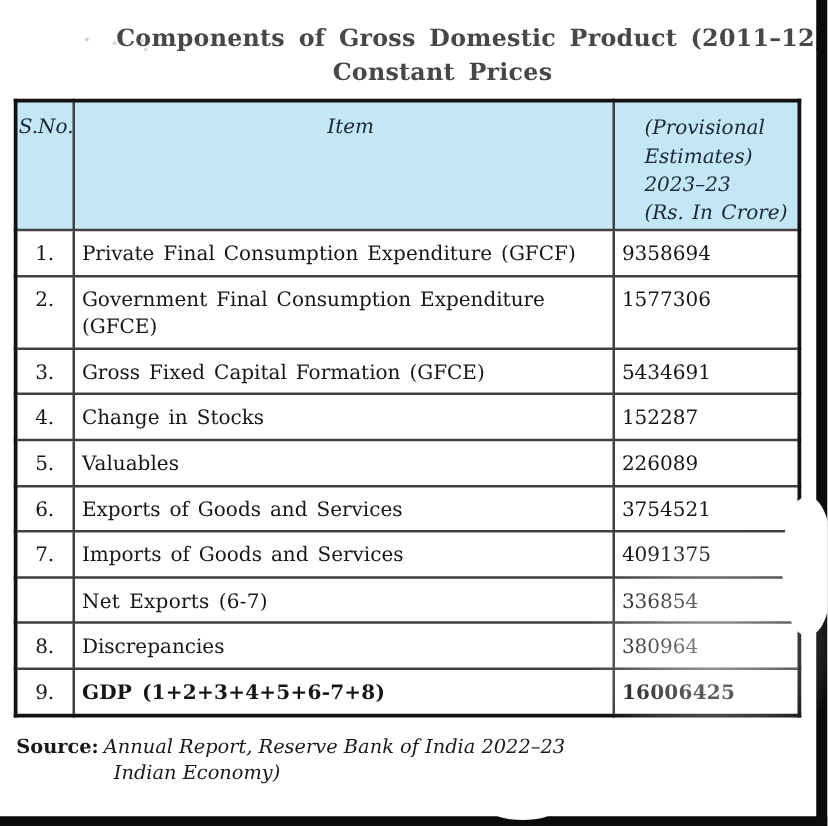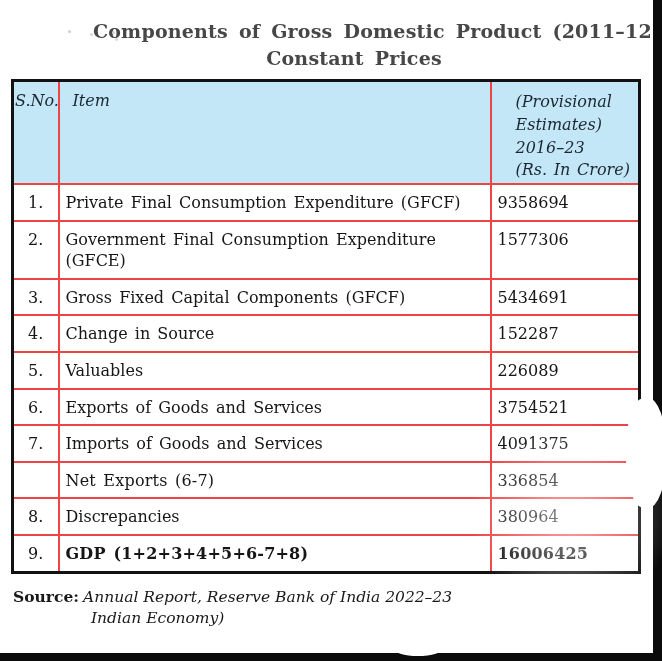--- a/index.html
+++ b/index.html
@@ -22,32 +22,32 @@
   }
   .title-line2 { margin-right: 46px; }
 
   
   table.gdp {
     margin: 8px 0 0 11px;
     border-collapse: collapse; table-layout: fixed;
     width: 627px;
     border: 3px solid #121212;
   }
-  .gdp th, .gdp td { border: 2px solid #ef4444; }
+  .gdp th, .gdp td { border: 2px solid #404040; }
 
   .gdp thead th {
     background: #c3e7f7;
     font-weight: 400; font-style: italic;
     vertical-align: top;
     font-size: 16px; color: #1c2733;
     height: 87px; padding-top: 9px;
     word-spacing: 0.1em;
   }
   th.h-sno  { text-align: center; }
-  th.h-item { text-align: left; padding-left: 13px; }
+  th.h-item { text-align: center; padding-left: 13px; }
   th.h-value { text-align: left; padding-left: 24px; font-size: 15.5px; line-height: 1.42; }
 
   .gdp tbody td {
     font-size: 16px; color: #161616;
     vertical-align: top;
     padding: 7px 6px 6px;
     word-spacing: 0.13em;
     line-height: 1.35;
   }
   td.c-sno   { text-align: center; }
@@ -99,44 +99,44 @@
       <col style="width:432px">
       <col style="width:149px">
   </colgroup>
   <thead>
     <tr>
       <th class="h-sno">S.No.</th>
       <th class="h-item">Item</th>
       <th class="h-value">
         <div>(Provisional</div>
         <div>Estimates)</div>
-        <div>2016–23</div>
+        <div>2023–23</div>
         <div>(Rs. In Crore)</div>
       </th>
     </tr>
   </thead>
   <tbody>
     <tr>
       <td class="c-sno">1.</td>
       <td class="c-item">Private Final Consumption Expenditure (GFCF)</td>
       <td class="c-value">9358694</td>
     </tr>
     <tr>
       <td class="c-sno">2.</td>
       <td class="c-item">Government Final Consumption Expenditure (GFCE)</td>
       <td class="c-value">1577306</td>
     </tr>
     <tr>
       <td class="c-sno">3.</td>
-      <td class="c-item">Gross Fixed Capital Components (GFCF)</td>
+      <td class="c-item">Gross Fixed Capital Formation (GFCE)</td>
       <td class="c-value">5434691</td>
     </tr>
     <tr>
       <td class="c-sno">4.</td>
-      <td class="c-item">Change in Source</td>
+      <td class="c-item">Change in Stocks</td>
       <td class="c-value">152287</td>
     </tr>
     <tr>
       <td class="c-sno">5.</td>
       <td class="c-item">Valuables</td>
       <td class="c-value">226089</td>
     </tr>
     <tr>
       <td class="c-sno">6.</td>
       <td class="c-item">Exports of Goods and Services</td>

